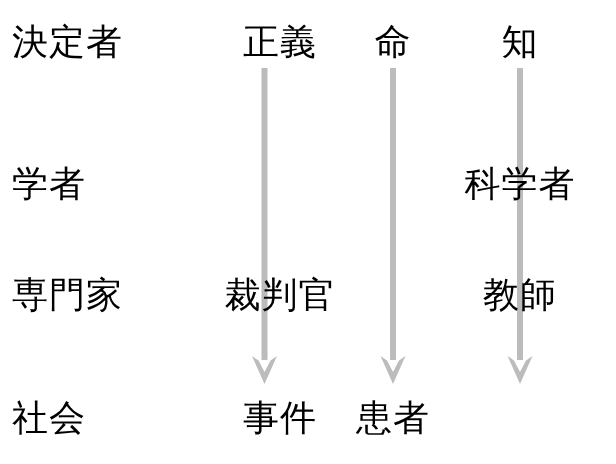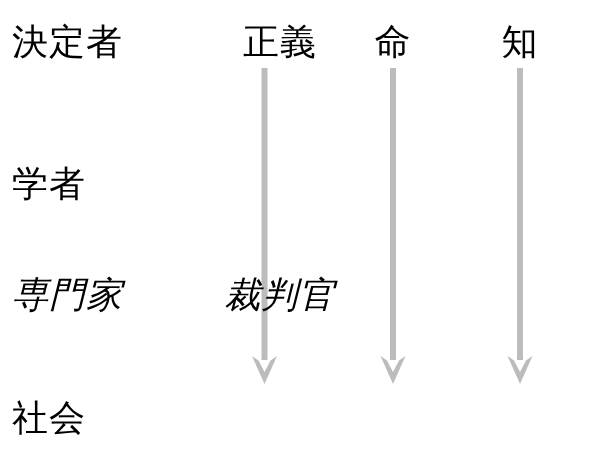--- a/index.html
+++ b/index.html
@@ -63,21 +63,21 @@
     text-align: center;
     letter-spacing: 1px;
     transform: translateX(-50%);
   }
   .col-1 { left: 280px; text-align: right; }
   .col-2 { left: 393px; }
   .col-3 { left: 520px; }
 
   .row-1 { top: 14px; }
   .row-2 { top: 142px; margin-top: 14px; }
-  .row-3 { top: 267px; font-style: italic; }
+  .row-3 { top: 267px; }
   .row-4 { top: 390px; }
 </style>
 </head>
 <body>
 
 <div id="diagram">
 
   <svg id="arrow-layer" viewBox="0 0 616 464" width="616" height="464" xmlns="http://www.w3.org/2000/svg">
     <g>
       <rect x="261.5" y="68" width="6" height="292" fill="#bcbcbc"></rect>
@@ -97,25 +97,29 @@
 
     <div class="row row-1">
       <div class="row-label">決定者</div>
       <div class="cell col-1">正義</div>
       <div class="cell col-2">命</div>
       <div class="cell col-3">知</div>
     </div>
 
     <div class="row row-2">
       <div class="row-label">学者</div>
+      <div class="cell col-3">科学者</div>
     </div>
 
     <div class="row row-3">
       <div class="row-label">専門家</div>
       <div class="cell col-1">裁判官</div>
+      <div class="cell col-3">教師</div>
     </div>
 
     <div class="row row-4">
       <div class="row-label">社会</div>
+      <div class="cell col-1">事件</div>
+      <div class="cell col-2">患者</div>
     </div>
 
   </div>
 </div>
 
 </body></html>

